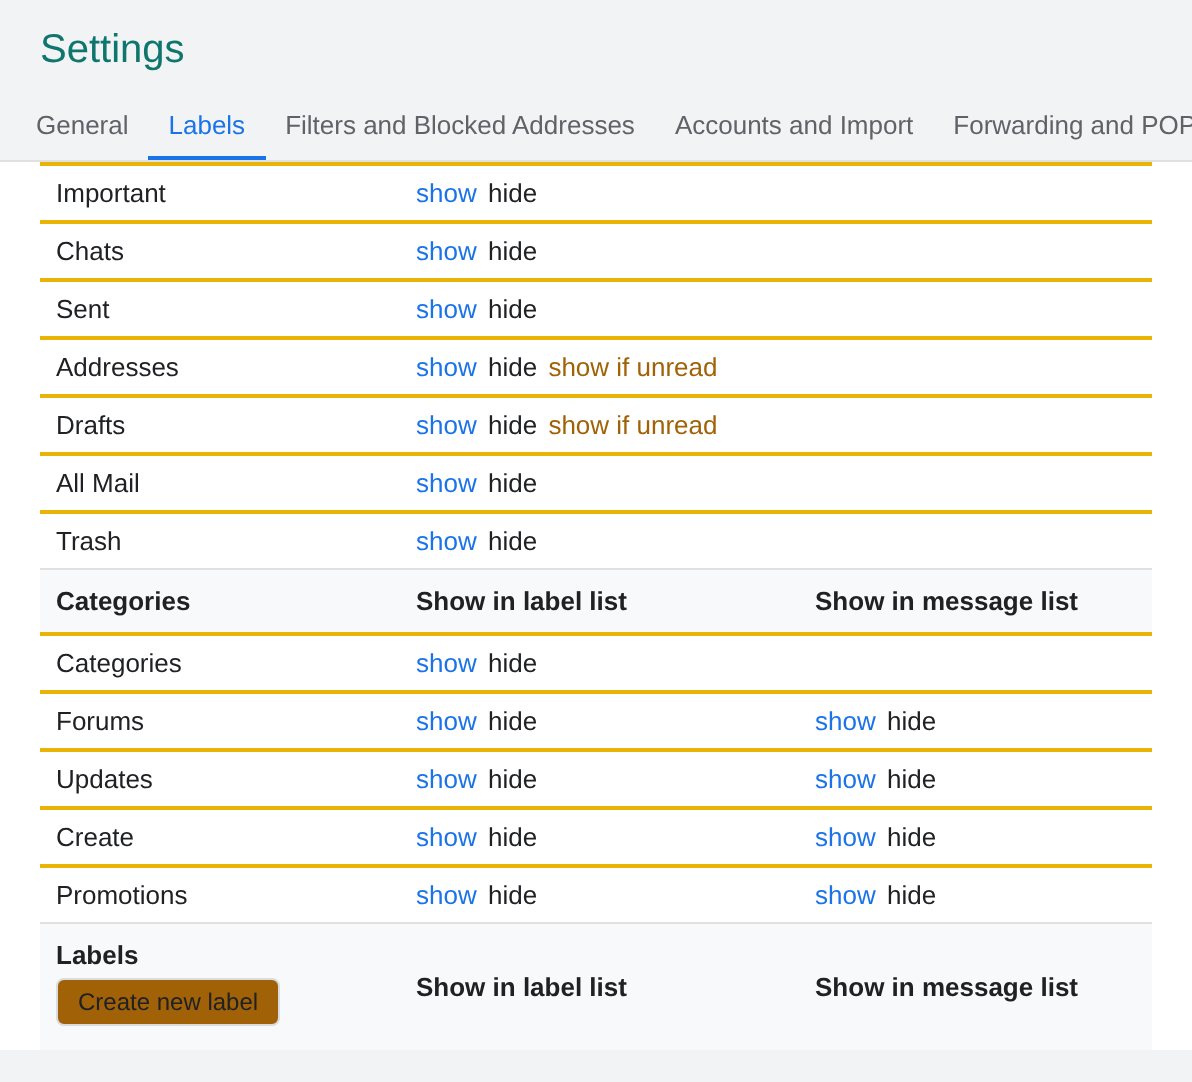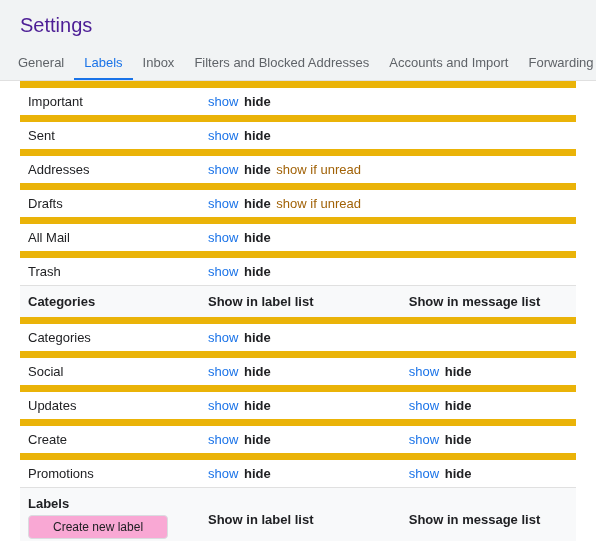--- a/index.html
+++ b/index.html
@@ -11,21 +11,21 @@
       width: 596px;
       min-height: 541px;
     }
     .settings-header {
       background: #f1f3f4;
       padding: 14px 20px 0 20px;
     }
     .settings-title {
       font-size: 20px;
       font-weight: normal;
-      color: #4c1d95;
+      color: #0f766e;
       margin-bottom: 10px;
     }
     .tabs-container {
       display: flex;
       background: #f1f3f4;
       border-bottom: 1px solid #e0e0e0;
       padding: 0 8px;
       overflow: hidden;
     }
     .tab {
@@ -61,80 +61,87 @@
     .label-actions {
       white-space: nowrap;
     }
     .show-link {
       color: #1a73e8;
       cursor: pointer;
       text-decoration: none;
       margin-right: 2px;
     }
     .hide-bold {
-      font-weight: bold;
+      font-weight: normal;
       color: #202124;
       margin-right: 2px;
     }
     .show-if-unread {
       color: #a16207;
       cursor: pointer;
       text-decoration: none;
     }
     .section-header-row td {
       background: #f8f9fa;
       font-weight: bold;
       border-top: 1px solid #e0e0e0;
       font-size: 13px;
       color: #202124;
       padding: 8px 8px;
     }
     .row-border td {
-      border-top: 7px solid #eab308;
+      border-top: 2px solid #eab308;
     }
     .create-label-btn {
       display: inline-block;
-      padding: 4px 24px;
+      padding: 4px 10px;
       border: 1px solid #dadce0;
       border-radius: 4px;
-      background: #f9a8d4;
+      background: #a16207;
       font-size: 12px;
       cursor: pointer;
       color: #202124;
       margin: 4px 0;
     }
   </style>
 </head>
 <body>
 
 <div class="settings-header">
   <div class="settings-title">Settings</div>
 </div>
 <div class="tabs-container">
   <div class="tab">General</div>
   <div class="tab active">Labels</div>
-  <div class="tab">Inbox</div>
   <div class="tab">Filters and Blocked Addresses</div>
   <div class="tab">Accounts and Import</div>
   <div class="tab">Forwarding and POP/IMAP</div>
 </div>
 
 <div class="content">
   <table>
     <tbody>
 
       <tr class="row-border">
         <td class="label-name">Important</td>
         <td class="label-actions">
           <a class="show-link">show</a>
           <span class="hide-bold">hide</span>
         </td>
         <td></td>
       </tr>
       <tr class="row-border">
+        <td class="label-name">Chats</td>
+        <td class="label-actions">
+          <a class="show-link">show</a>
+          <span class="hide-bold">hide</span>
+        </td>
+        <td></td>
+      </tr>
+      <tr class="row-border">
         <td class="label-name">Sent</td>
         <td class="label-actions">
           <a class="show-link">show</a>
           <span class="hide-bold">hide</span>
         </td>
         <td></td>
       </tr>
       <tr class="row-border">
         <td class="label-name">Addresses</td>
         <td class="label-actions">
@@ -178,21 +185,21 @@
 
       <tr class="row-border">
         <td class="label-name">Categories</td>
         <td class="label-actions">
           <a class="show-link">show</a>
           <span class="hide-bold">hide</span>
         </td>
         <td></td>
       </tr>
       <tr class="row-border">
-        <td class="label-name">Social</td>
+        <td class="label-name">Forums</td>
         <td class="label-actions">
           <a class="show-link">show</a>
           <span class="hide-bold">hide</span>
         </td>
         <td class="label-actions">
           <a class="show-link">show</a>
           <span class="hide-bold">hide</span>
         </td>
       </tr>
       <tr class="row-border">

